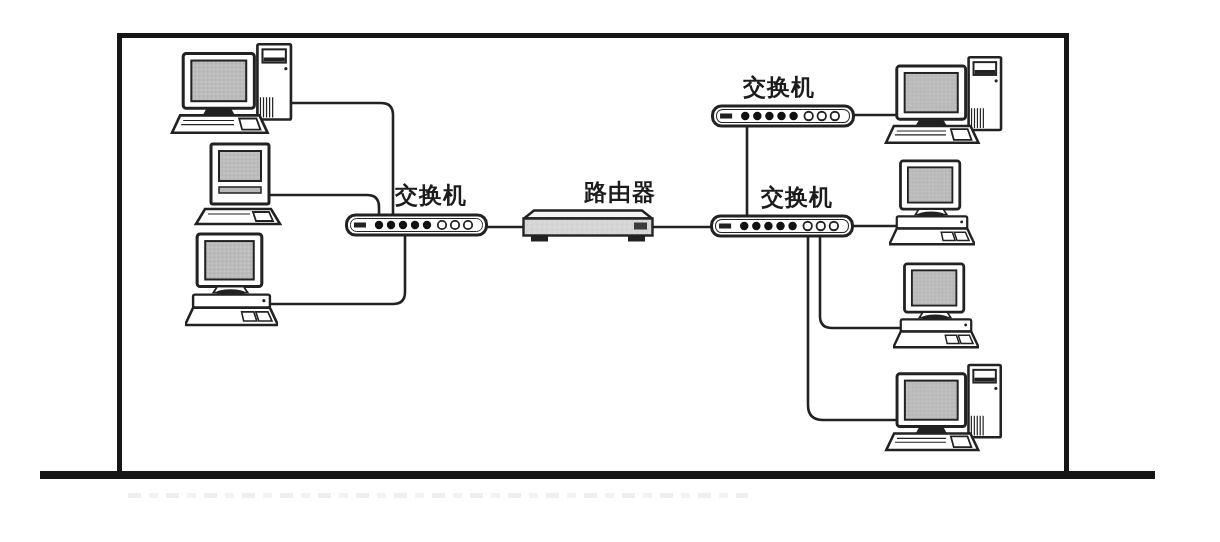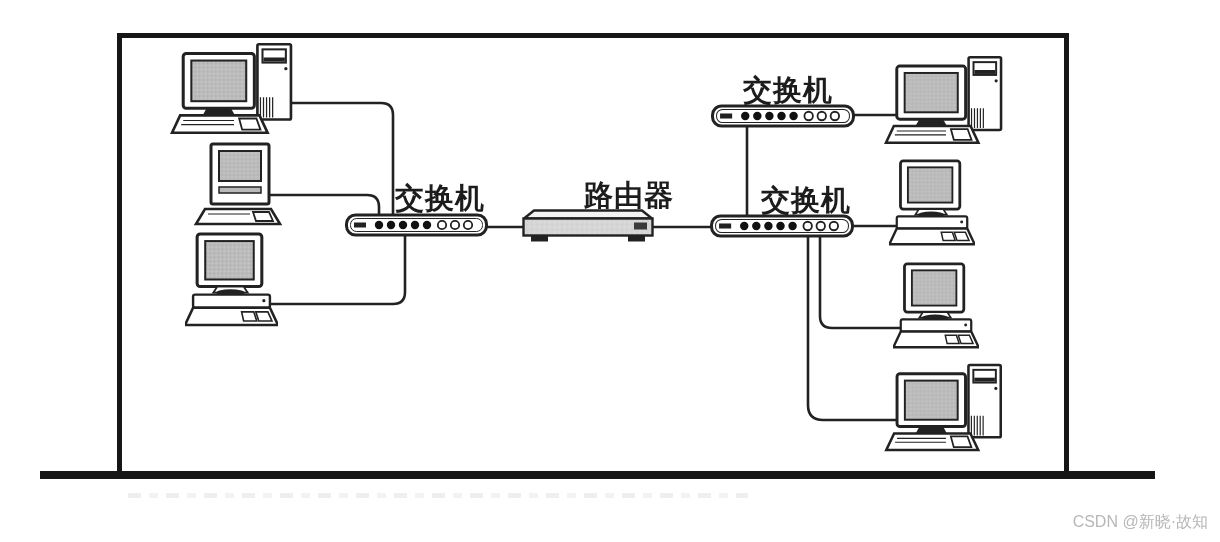--- a/index.html
+++ b/index.html
@@ -5,21 +5,21 @@
   html,body{margin:0;padding:0;background:#fff;}
   .stage{position:relative;width:1220px;height:542px;background:#fff;overflow:hidden;
          font-family:"Liberation Sans","DejaVu Sans",sans-serif;}
   .frame{position:absolute;left:117px;top:33px;width:952px;height:439px;
          border:5px solid #161616;border-bottom:none;box-sizing:border-box;}
   .baseline{position:absolute;left:40px;top:471px;width:1115px;height:8px;background:#161616;}
   .wires{position:absolute;left:0;top:0;pointer-events:none;}
   .dev{position:absolute;}
   .dev svg{display:block;width:100%;height:100%;}
   .cn-label{position:absolute;font-family:"Liberation Serif","DejaVu Serif",serif;
-            font-size:29px;font-weight:600;line-height:1;color:#1c1c1c;letter-spacing:1px;
+            font-size:23px;font-weight:600;line-height:1;color:#1c1c1c;letter-spacing:1px;
             white-space:nowrap;}
   .watermark{position:absolute;left:1048px;top:512px;width:160px;text-align:right;
              font-size:16px;color:#b7b7ba;white-space:nowrap;}
   .cropped-caption{position:absolute;left:128px;top:493px;width:620px;height:5px;opacity:.9;
      background:repeating-linear-gradient(90deg,#ededee 0 13px,transparent 13px 21px,#f1f1f2 21px 30px,transparent 30px 38px);}
 </style>
 </head>
 <body>
 
 <div class="stage">
@@ -215,15 +215,14 @@
       <polygon points="68,75 85,75 89,86 71,86" fill="#fff" stroke="#222" stroke-width="1.8"></polygon>
       <path d="M13 77 h50 M11 81 h52" stroke="#222" stroke-width="1.2"></path>
     </svg>
   </div>
 
   <div class="cn-label" style="left:395px;top:184px">交换机</div>
   <div class="cn-label" style="left:584px;top:181px">路由器</div>
   <div class="cn-label" style="left:743px;top:76px">交换机</div>
   <div class="cn-label" style="left:761px;top:186px">交换机</div>
 
-  <div class="watermark">CSDN @新晓·故知</div>
 
 </div>
 
 </body></html>

